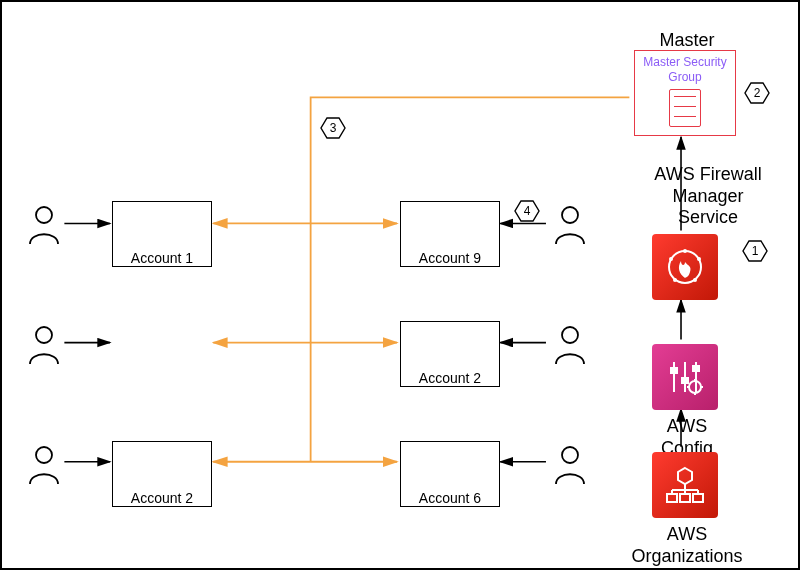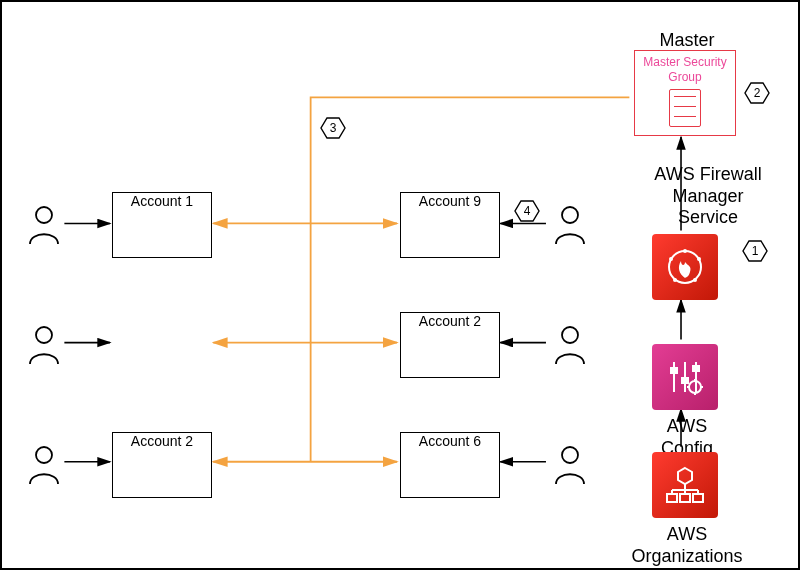--- a/index.html
+++ b/index.html
@@ -14,29 +14,30 @@
     border: 2px solid #000;
     box-sizing: border-box;
   }
   .account-box {
     position: absolute;
     width: 100px;
     height: 66px;
     border: 1.5px solid #000;
     background: #fff;
     display: flex;
-    align-items: flex-start;
+    align-items: flex-end;
     justify-content: center;
     font-size: 14px;
     box-sizing: border-box;
+    margin-top: 9px;
   }
   .msg-box {
     position: absolute;
     border: 1.5px solid #e63946;
-    color: #ec4899;
+    color: #8b5cf6;
     background: #fff;
     box-sizing: border-box;
   }
   .msg-title {
     font-size: 12px;
     text-align: center;
     padding-top: 4px;
     line-height: 1.25;
   }
   .list-icon {

